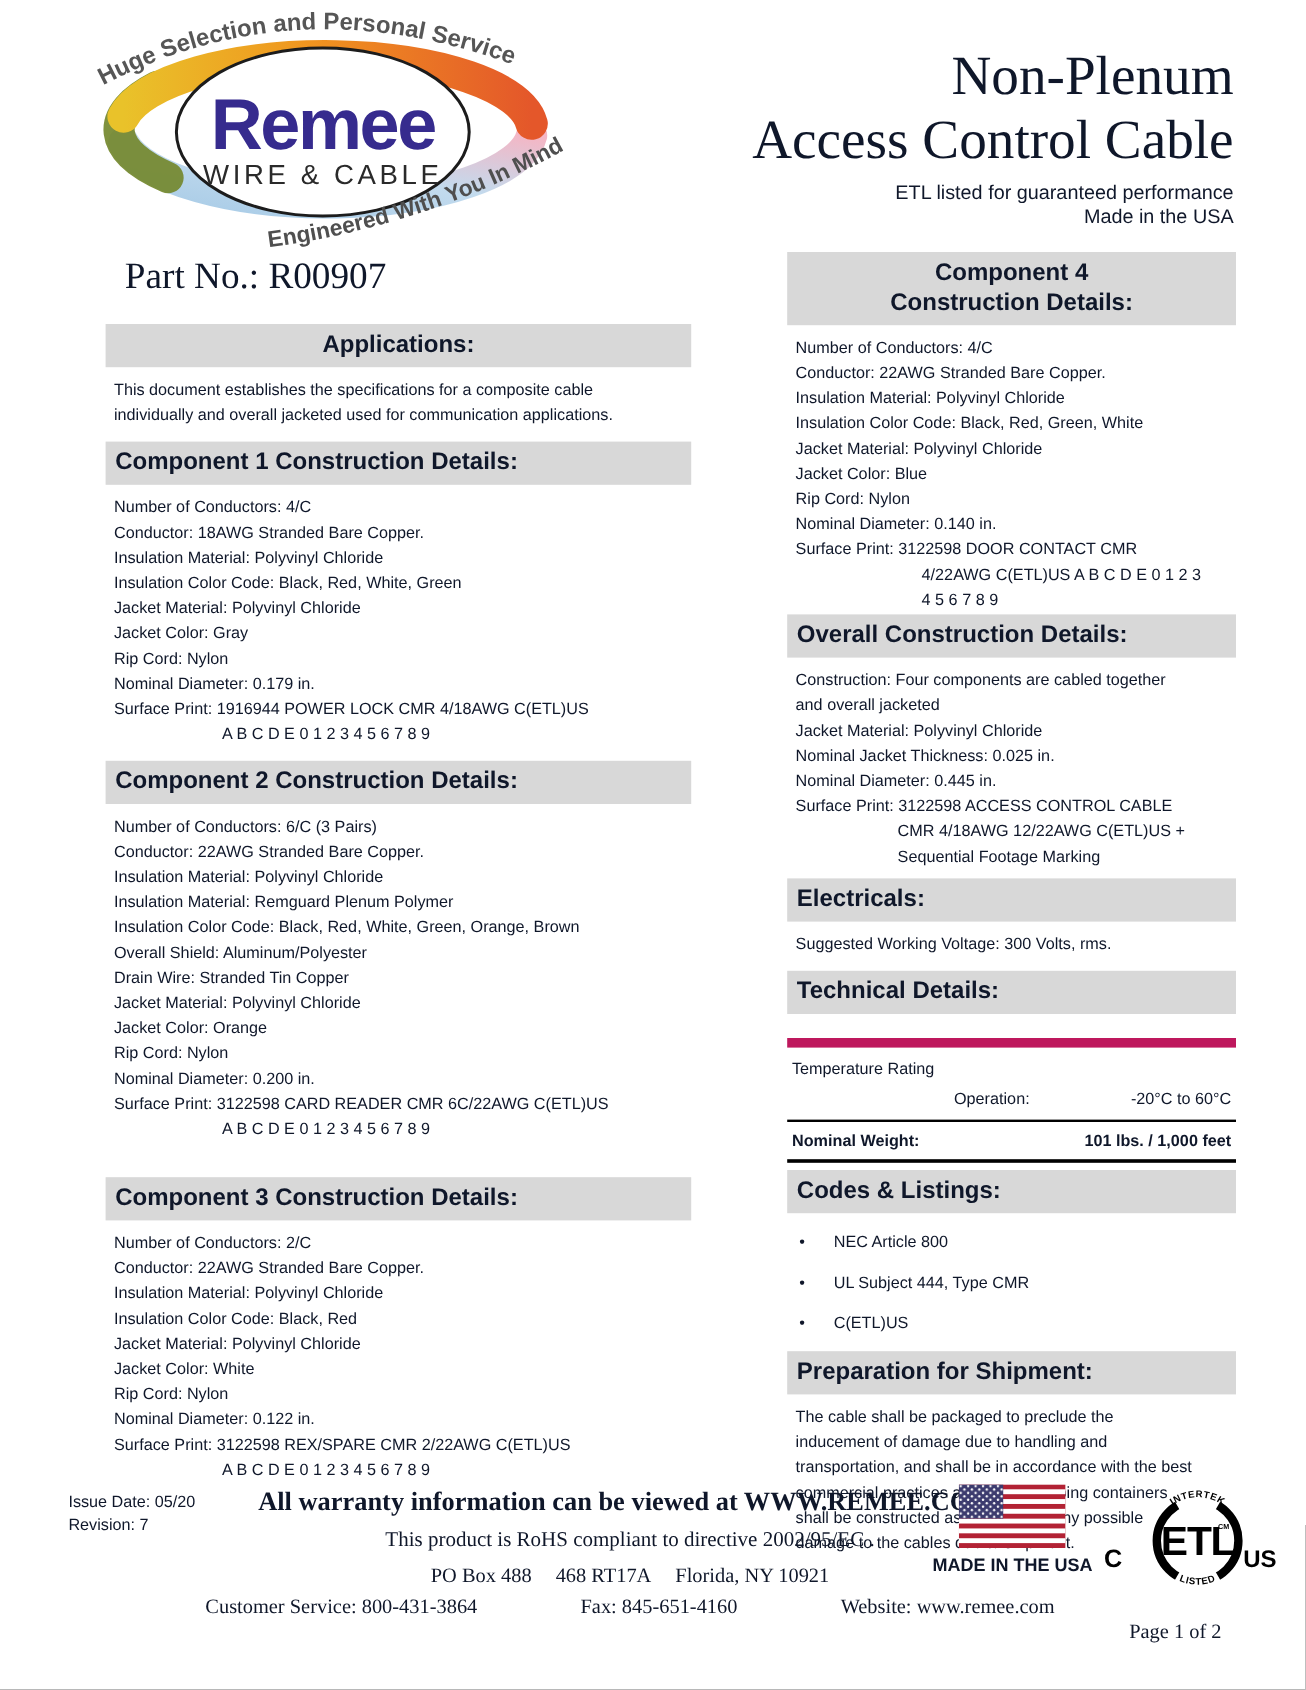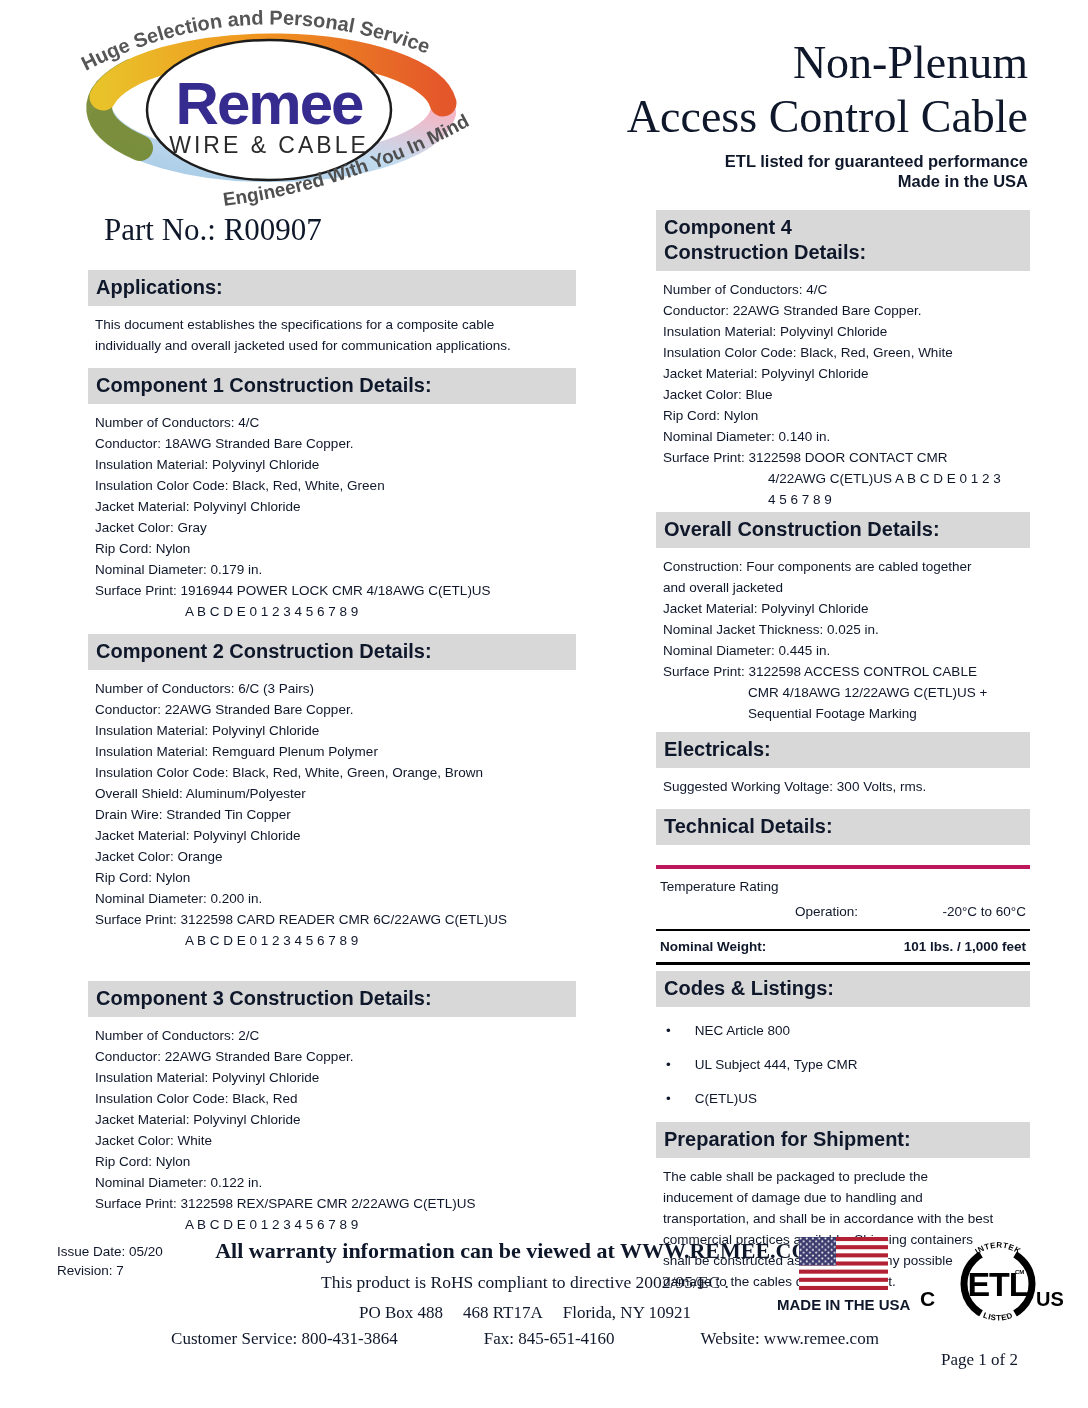--- a/index.html
+++ b/index.html
@@ -5,40 +5,40 @@
   html,body { margin:0; padding:0; background:#888; }
   .page {
     position:relative; width:1088px; height:1408px; margin:0 auto;
     background:#ffffff; overflow:hidden; color:#0f172a;
     font-family:"Liberation Sans", sans-serif;
   }
   
   .logo-wrap { position:absolute; left:58px; top:0; width:470px; height:220px; }
   .title-block { position:absolute; left:560px; top:36px; width:468px; text-align:right; }
   .title-line { font-family:"Liberation Serif", serif; font-size:46px; line-height:1.18; }
-  .subtitle { font-size:16.5px; line-height:1.25;font-weight:bold; }
+  .subtitle { font-size:16.5px; line-height:1.25; }
   .subtitle.first { margin-top:6px; }
   
   .col-left  { position:absolute; left:88px;  top:212px; width:488px; }
   .col-right { position:absolute; left:656px; top:210px; width:374px; }
   .part-no { font-family:"Liberation Serif", serif; font-size:31px; padding-left:16px; margin-bottom:22px; }
   .sec-bar { background:#d8d8d8; font-size:20px; font-weight:bold; padding:5px 8px 6px; margin:12px 0 8px; line-height:1.25; }
-  .sec-bar.flush { margin-top:0; }
+  .sec-bar.flush { margin-top:0;text-align:center; }
   .sec-bar.mt2  { margin-top:2px; }
   .sec-bar.mt6  { margin-top:6px; }
   .sec-bar.mt8  { margin-top:8px; }
   .sec-bar.mt12 { margin-top:12px; }
   .sec-bar.mt30 { margin-top:30px; }
   .line { font-size:13.5px; line-height:21px; padding-left:7px; }
   .lines { margin-top:6px; }
   .ind1 { padding-left:97px; }
   .ind2 { padding-left:112px; }
   .ind3 { padding-left:92px; }
   
-  .tech-table { border-top:4px solid #be185d; margin-top:20px; font-size:13.5px; }
+  .tech-table { border-top:8px solid #be185d; margin-top:20px; font-size:13.5px; }
   .tech-r1 { padding:10px 4px 2px 4px; }
   .tech-r2 { display:flex; padding:8px 4px 10px 4px; border-bottom:2px solid #000; }
   .tech-r2 .op { margin-left:135px; }
   .val { margin-left:auto; }
   .tech-r3 { display:flex; padding:8px 4px; border-bottom:3px solid #000;font-weight:bold; }
   
   .bullet-row { display:flex; gap:24px; padding-left:10px; margin:13px 0; font-size:13.5px; line-height:21px; }
   .bullet { font-size:13.5px; }
   
   .f-issue { position:absolute; left:57px; top:1242px; font-size:13.5px; line-height:19px; }

